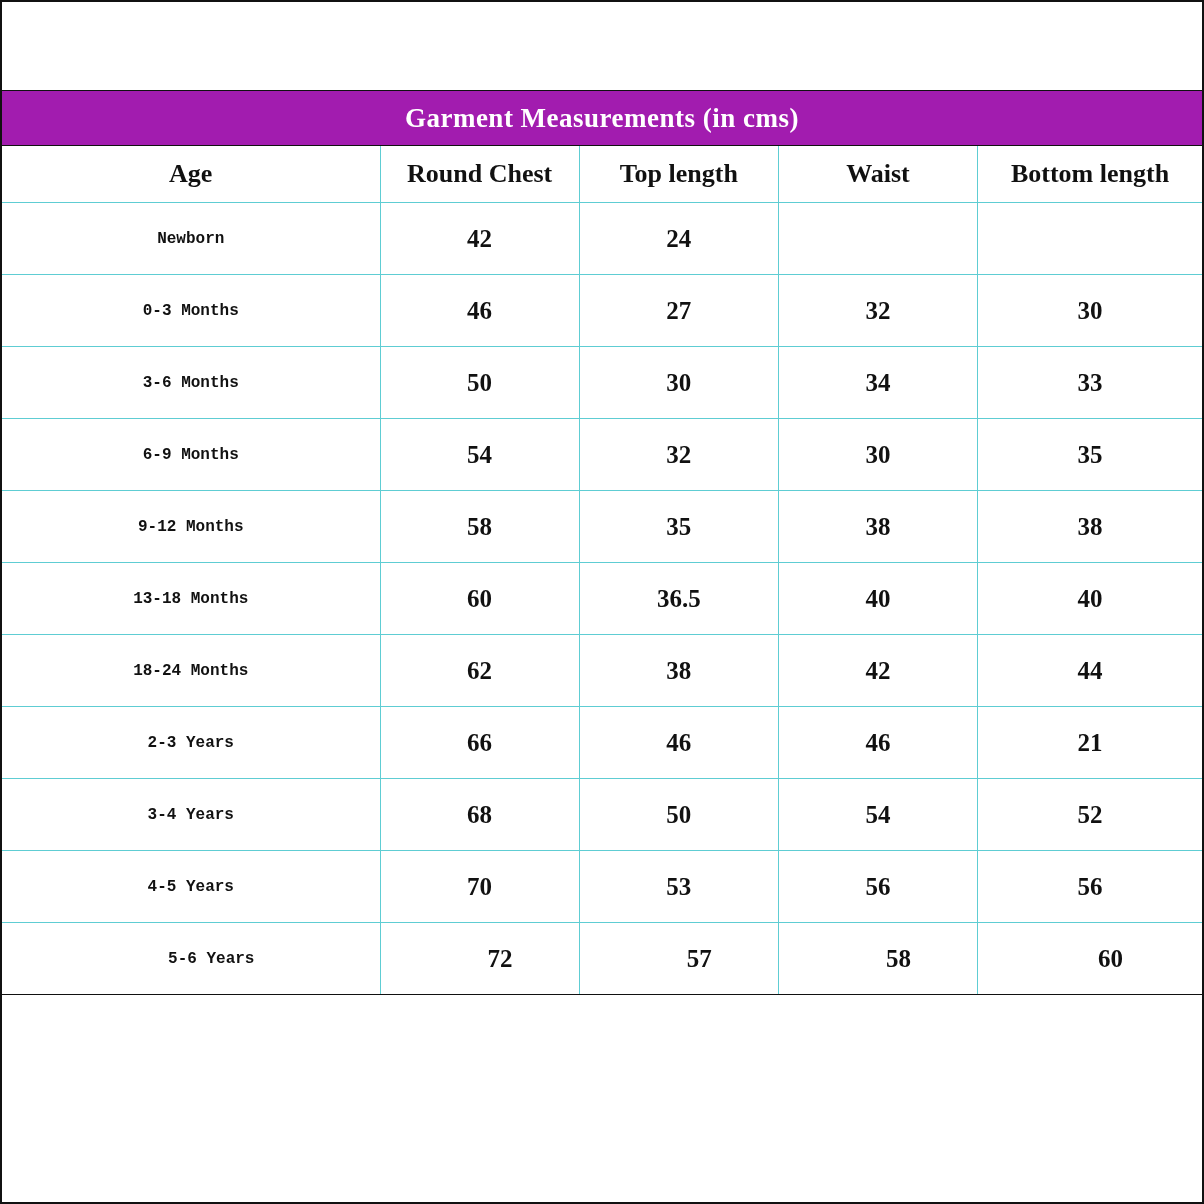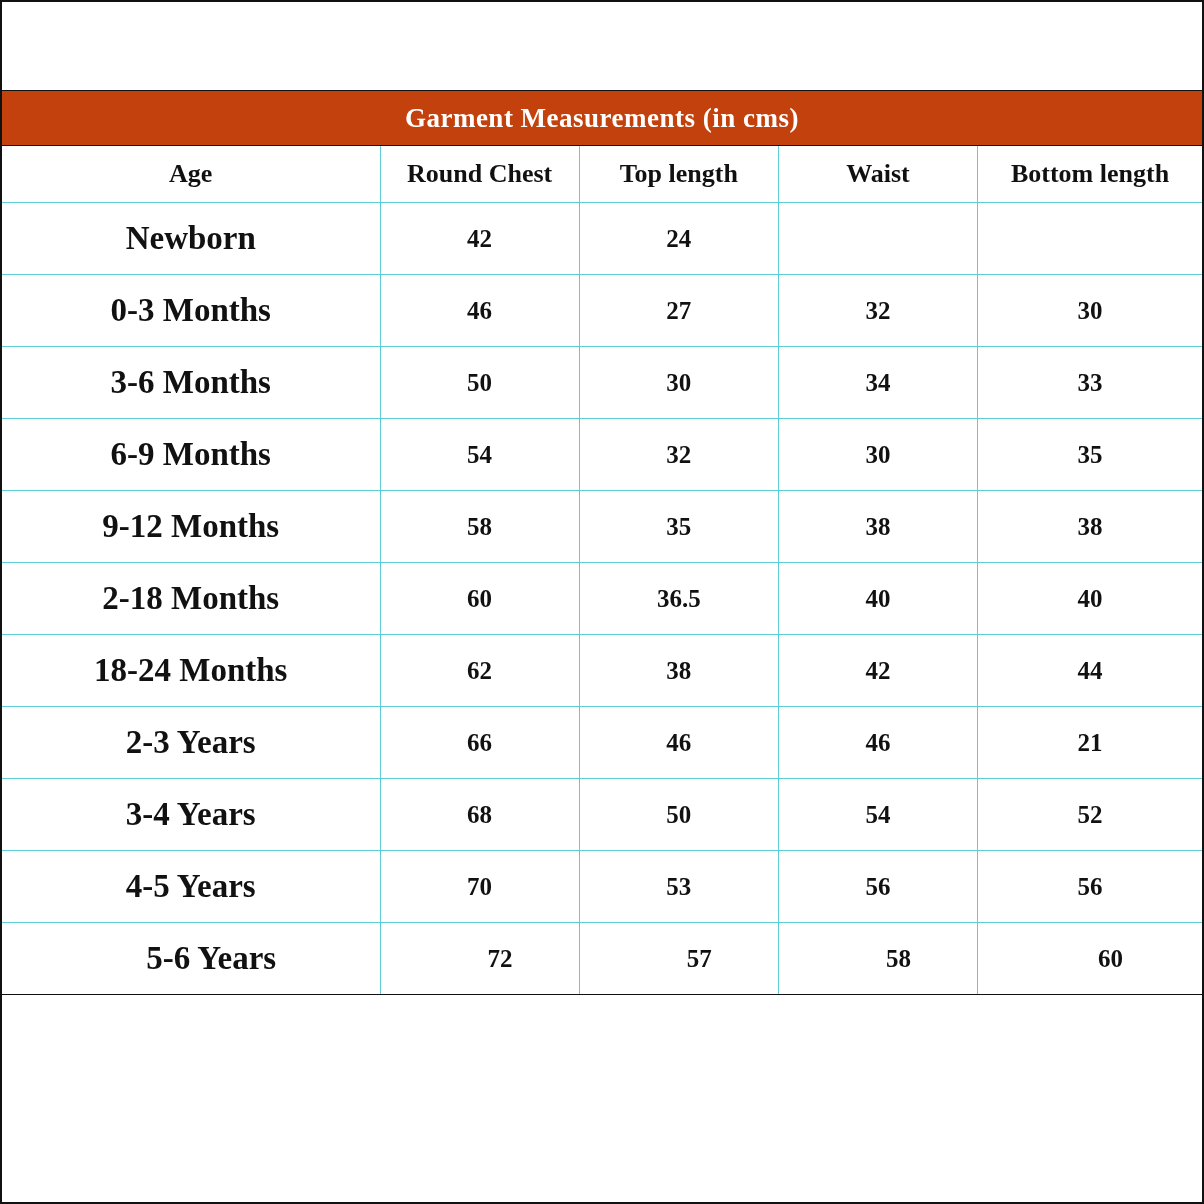--- a/index.html
+++ b/index.html
@@ -24,21 +24,21 @@
     background: #ffffff;
   }
 
   
   .top-gap {
     height: 88px;
     background: #ffffff;
   }
 
   .title-bar {
-    background: #c2410c;
+    background: #a21caf;
     color: #ffffff;
     text-align: center;
     font-weight: bold;
     font-size: 27px;
     letter-spacing: 0.5px;
     line-height: 54px;
     height: 54px;
     border-top: 1px solid #111111;
     border-bottom: 1px solid #111111;
   }
@@ -75,21 +75,22 @@
     padding: 0;
     border-bottom: 1px solid #5ecdd3;
   }
 
   table.sizechart tbody td {
     font-size: 25px;
     height: 71px;
     padding: 0;
   }
   table.sizechart tbody td.age-cell {
-    font-size: 33px;
+    font-size: 16px;
+    font-family: Liberation Mono, monospace;
   }
   table.sizechart tbody tr:last-child td {
     border-bottom: 1px solid #111111;
     padding-left: 41px;
   }
 
   .footnote {
     font-size: 25px;
     color: #111111;
     padding: 26px 14px 26px 14px;
@@ -158,21 +159,21 @@
         <td>35</td>
       </tr>
       <tr>
         <td class="age-cell">9-12 Months</td>
         <td>58</td>
         <td>35</td>
         <td>38</td>
         <td>38</td>
       </tr>
       <tr>
-        <td class="age-cell">2-18 Months</td>
+        <td class="age-cell">13-18 Months</td>
         <td>60</td>
         <td>36.5</td>
         <td>40</td>
         <td>40</td>
       </tr>
       <tr>
         <td class="age-cell">18-24 Months</td>
         <td>62</td>
         <td>38</td>
         <td>42</td>

